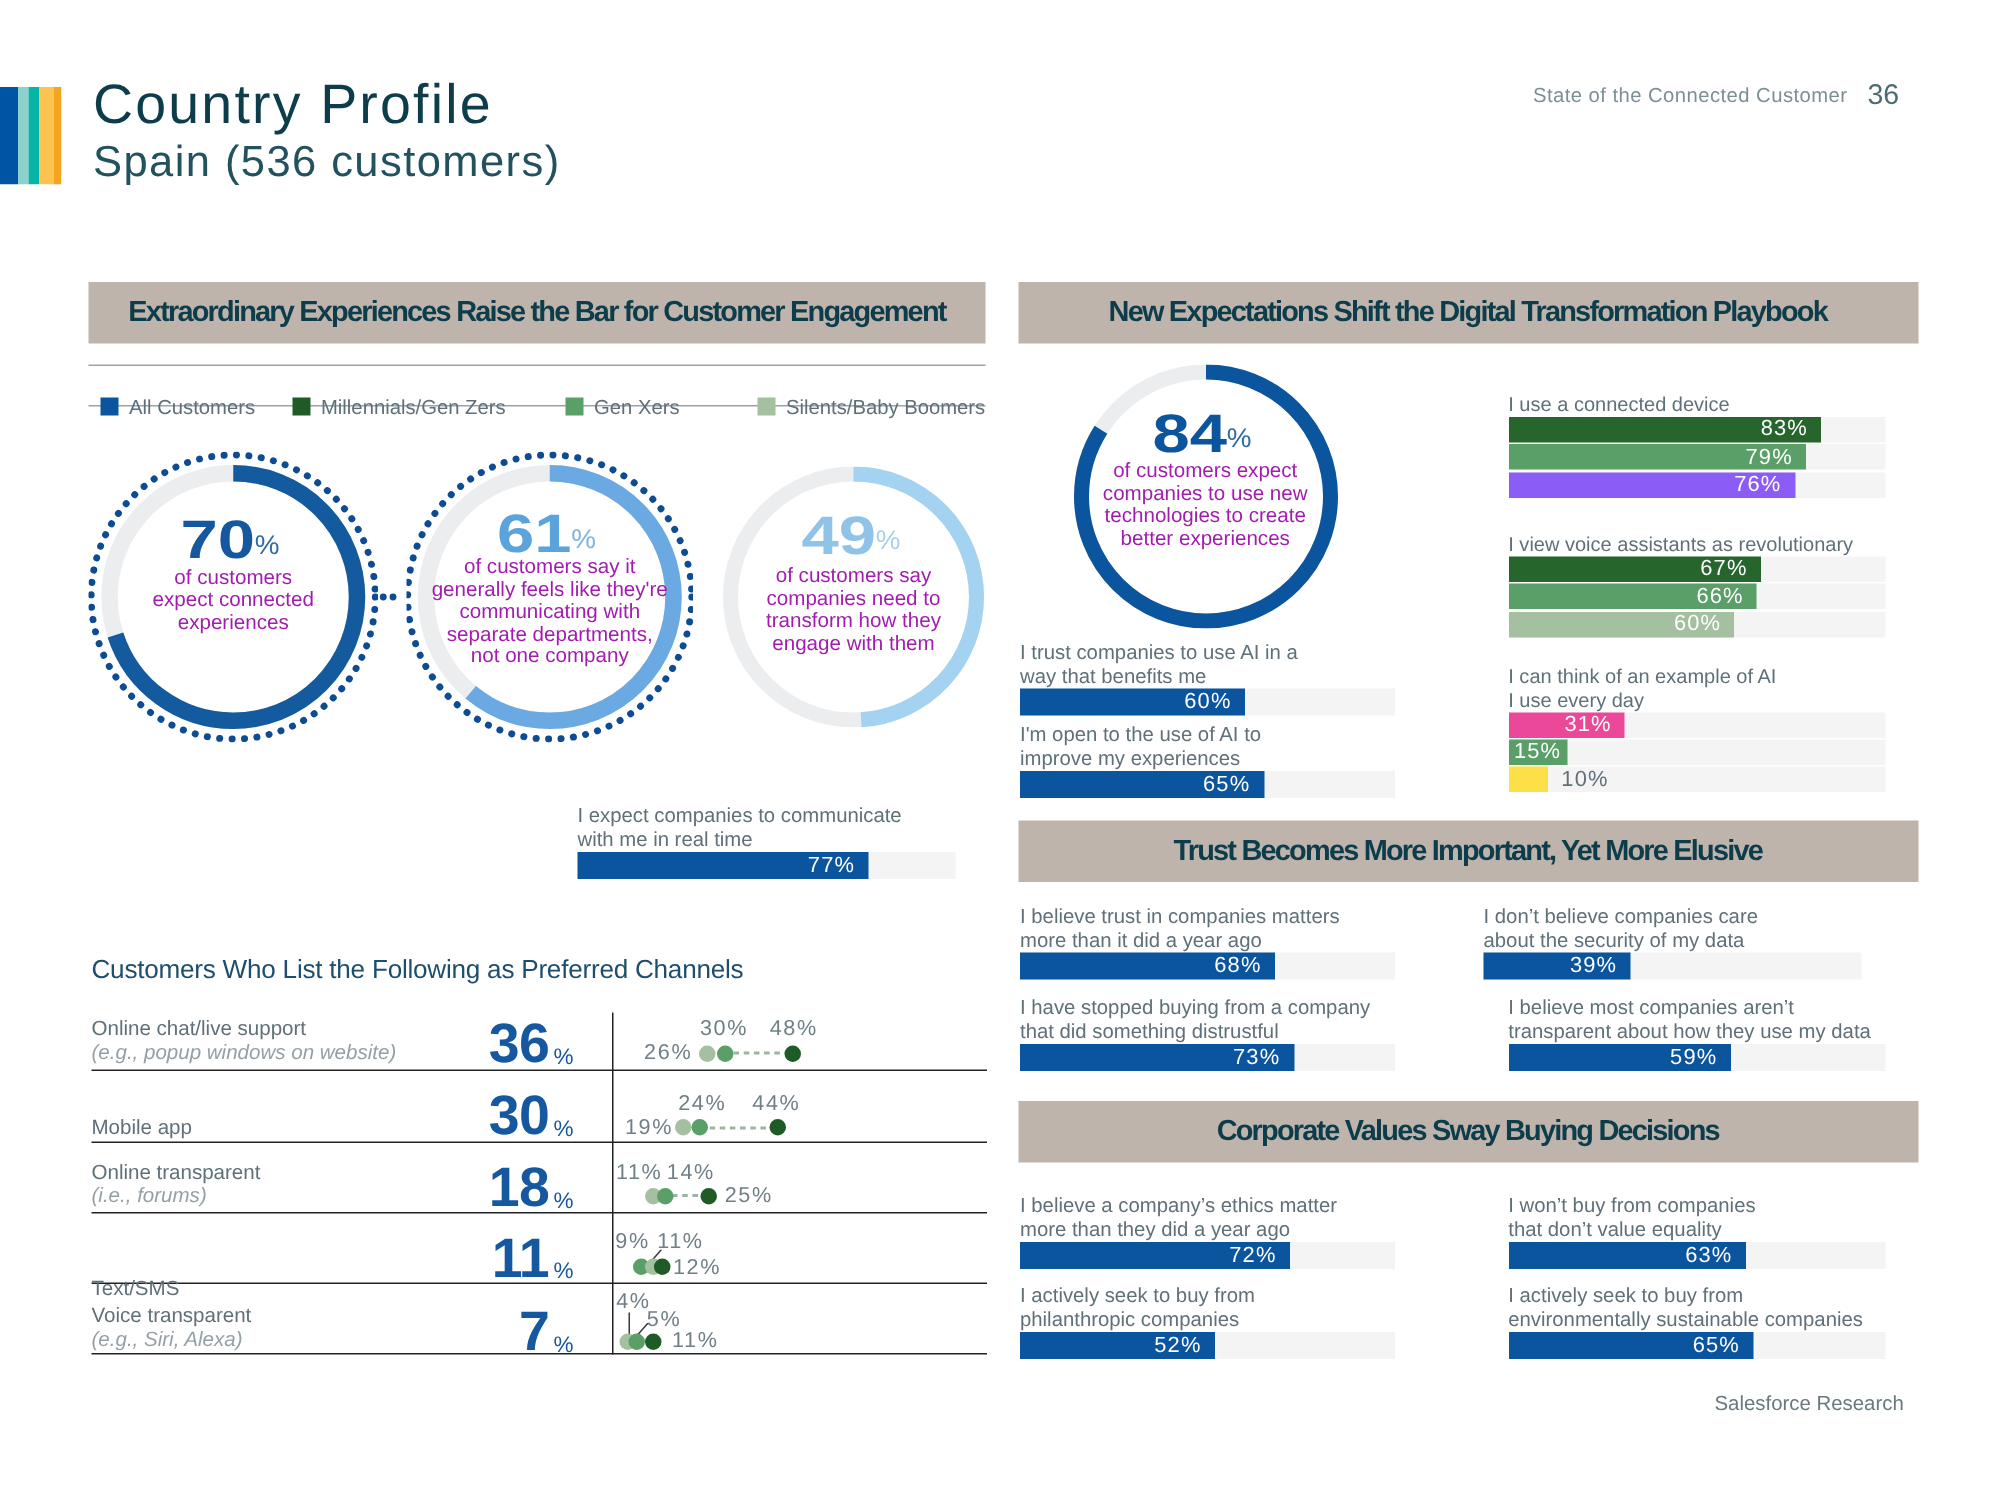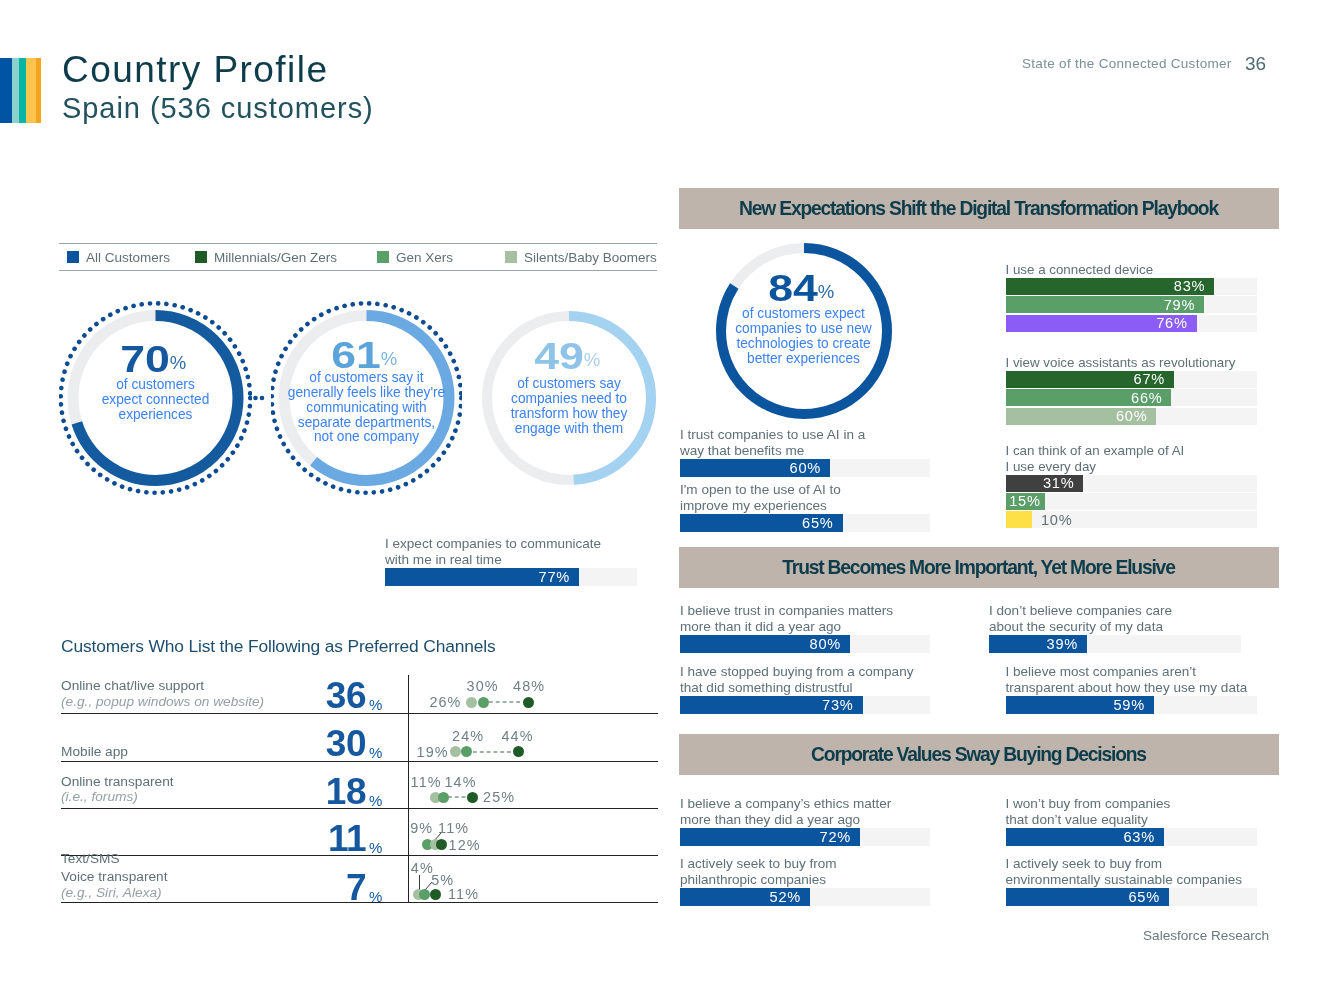--- a/index.html
+++ b/index.html
@@ -20,34 +20,34 @@
   #page-number{position:absolute;left:1245px;top:53px;font-size:19px;color:#4f6a73;}
 
   
   .banner{position:absolute;background:#bfb4ac;color:#0d3c4b;font-weight:bold;
           display:flex;align-items:center;justify-content:center;
           font-size:19.3px;letter-spacing:-1.2px;white-space:nowrap;}
 
   
   #legend{position:absolute;left:59px;top:243px;width:598px;height:26px;
           border-top:1px solid #9aa3a8;border-bottom:1px solid #9aa3a8;}
-  .legend-item{position:absolute;top:0;height:26px;display:flex;align-items:center;justify-content:space-between;}
+  .legend-item{position:absolute;top:14px;height:26px;display:flex;align-items:center;justify-content:space-between;}
   .legend-sw{width:12px;height:12px;flex:0 0 auto;}
   .legend-label{font-size:13.5px;color:#5f7078;white-space:nowrap;margin-left:7px;}
 
   
   .donut-wrap{position:absolute;}
   .donut-wrap svg{position:absolute;left:0;top:0;}
   .donut-text{position:absolute;left:0;width:100%;text-align:center;}
   .donut-big{font-weight:bold;line-height:1;letter-spacing:0;display:inline-block;
              transform:scaleX(1.24);transform-origin:center;}
   .donut-big em{font-style:normal;font-weight:normal;letter-spacing:0;
                 display:inline-block;transform:scaleX(0.83) translateY(-3px);
                 transform-origin:left bottom;}
-  .donut-desc{font-size:13.72px;color:#3b82f6;line-height:14.85px;}
+  .donut-desc{font-size:13.72px;color:#a21caf;line-height:14.85px;}
 
   
   .barblock{position:absolute;}
   .bar-label{position:absolute;left:0;bottom:18px;font-size:13.55px;color:#5f7078;
              line-height:15.8px;white-space:pre-line;}
   .bar-track{position:absolute;left:0;bottom:0;width:100%;background:#f4f4f4;height:18px;}
   .bar-fill{position:absolute;left:0;top:0;bottom:0;display:flex;align-items:center;
             justify-content:flex-end;overflow:visible;}
   .bar-val{color:#ffffff;font-size:14.6px;letter-spacing:.75px;padding-right:9px;
            white-space:nowrap;}
@@ -90,20 +90,21 @@
     <span style="width:7.7px;background:#8ed1cc"></span>
     <span style="width:7.2px;background:#07b5a7"></span>
     <span style="width:9.5px;background:#fcc34e"></span>
     <span style="width:5.1px;background:#f4a51f"></span>
   </div>
   <div id="page-title">Country Profile</div>
   <div id="page-subtitle">Spain (536 customers)</div>
   <div id="report-name">State of the Connected Customer</div>
   <div id="page-number">36</div>
 
+  <div class="banner" style="left:59px;top:188px;width:598px;height:41px">Extraordinary Experiences Raise the Bar for Customer Engagement</div>
 
   <div id="legend">
     <div class="legend-item" style="left:8px">
       <span class="legend-sw" style="background:#0b549e"></span>
       <span class="legend-label">All Customers</span>
     </div>
     <div class="legend-item" style="left:136px">
       <span class="legend-sw" style="background:#1f5b27"></span>
       <span class="legend-label">Millennials/Gen Zers</span>
     </div>
@@ -334,21 +335,21 @@
       <div class="bar-fill" style="width:60%;background:#a5c0a0">
         <span class="bar-val">60%</span>
         </div>
     </div>
   </div>
 
   <div class="greengroup" style="left:1005.5px;top:443px;width:251.5px">
     <div class="g-label g-label2">I can think of an example of AI
 I use every day</div>
     <div class="bar-track g-track">
-      <div class="bar-fill" style="width:31%;background:#404040">
+      <div class="bar-fill" style="width:31%;background:#ec4899">
         <span class="bar-val">31%</span>
         </div>
     </div>
     <div class="bar-track g-track">
       <div class="bar-fill" style="width:15.6%;background:#5a9e68">
         <span class="bar-val" style="padding-right:4px">15%</span>
         </div>
     </div>
     <div class="bar-track g-track">
       <div class="bar-fill" style="width:10.5%;background:#fde047">
@@ -357,21 +358,21 @@
     </div>
   </div>
 
   <div class="banner" style="left:678.5px;top:547px;width:600px;height:41px">Trust Becomes More Important, Yet More Elusive</div>
 
   <div class="barblock" style="left:680px;top:603px;width:250px;height:50px">
     <div class="bar-label">I believe trust in companies matters
 more than it did a year ago</div>
     <div class="bar-track">
       <div class="bar-fill" style="width:68%;background:#0b549e">
-        <span class="bar-val">80%</span>
+        <span class="bar-val">68%</span>
         </div>
     </div>
   </div>
   <div class="barblock" style="left:989px;top:603px;width:251.5px;height:50px">
     <div class="bar-label">I don’t believe companies care
 about the security of my data</div>
     <div class="bar-track">
       <div class="bar-fill" style="width:39%;background:#0b549e">
         <span class="bar-val">39%</span>
         </div>

